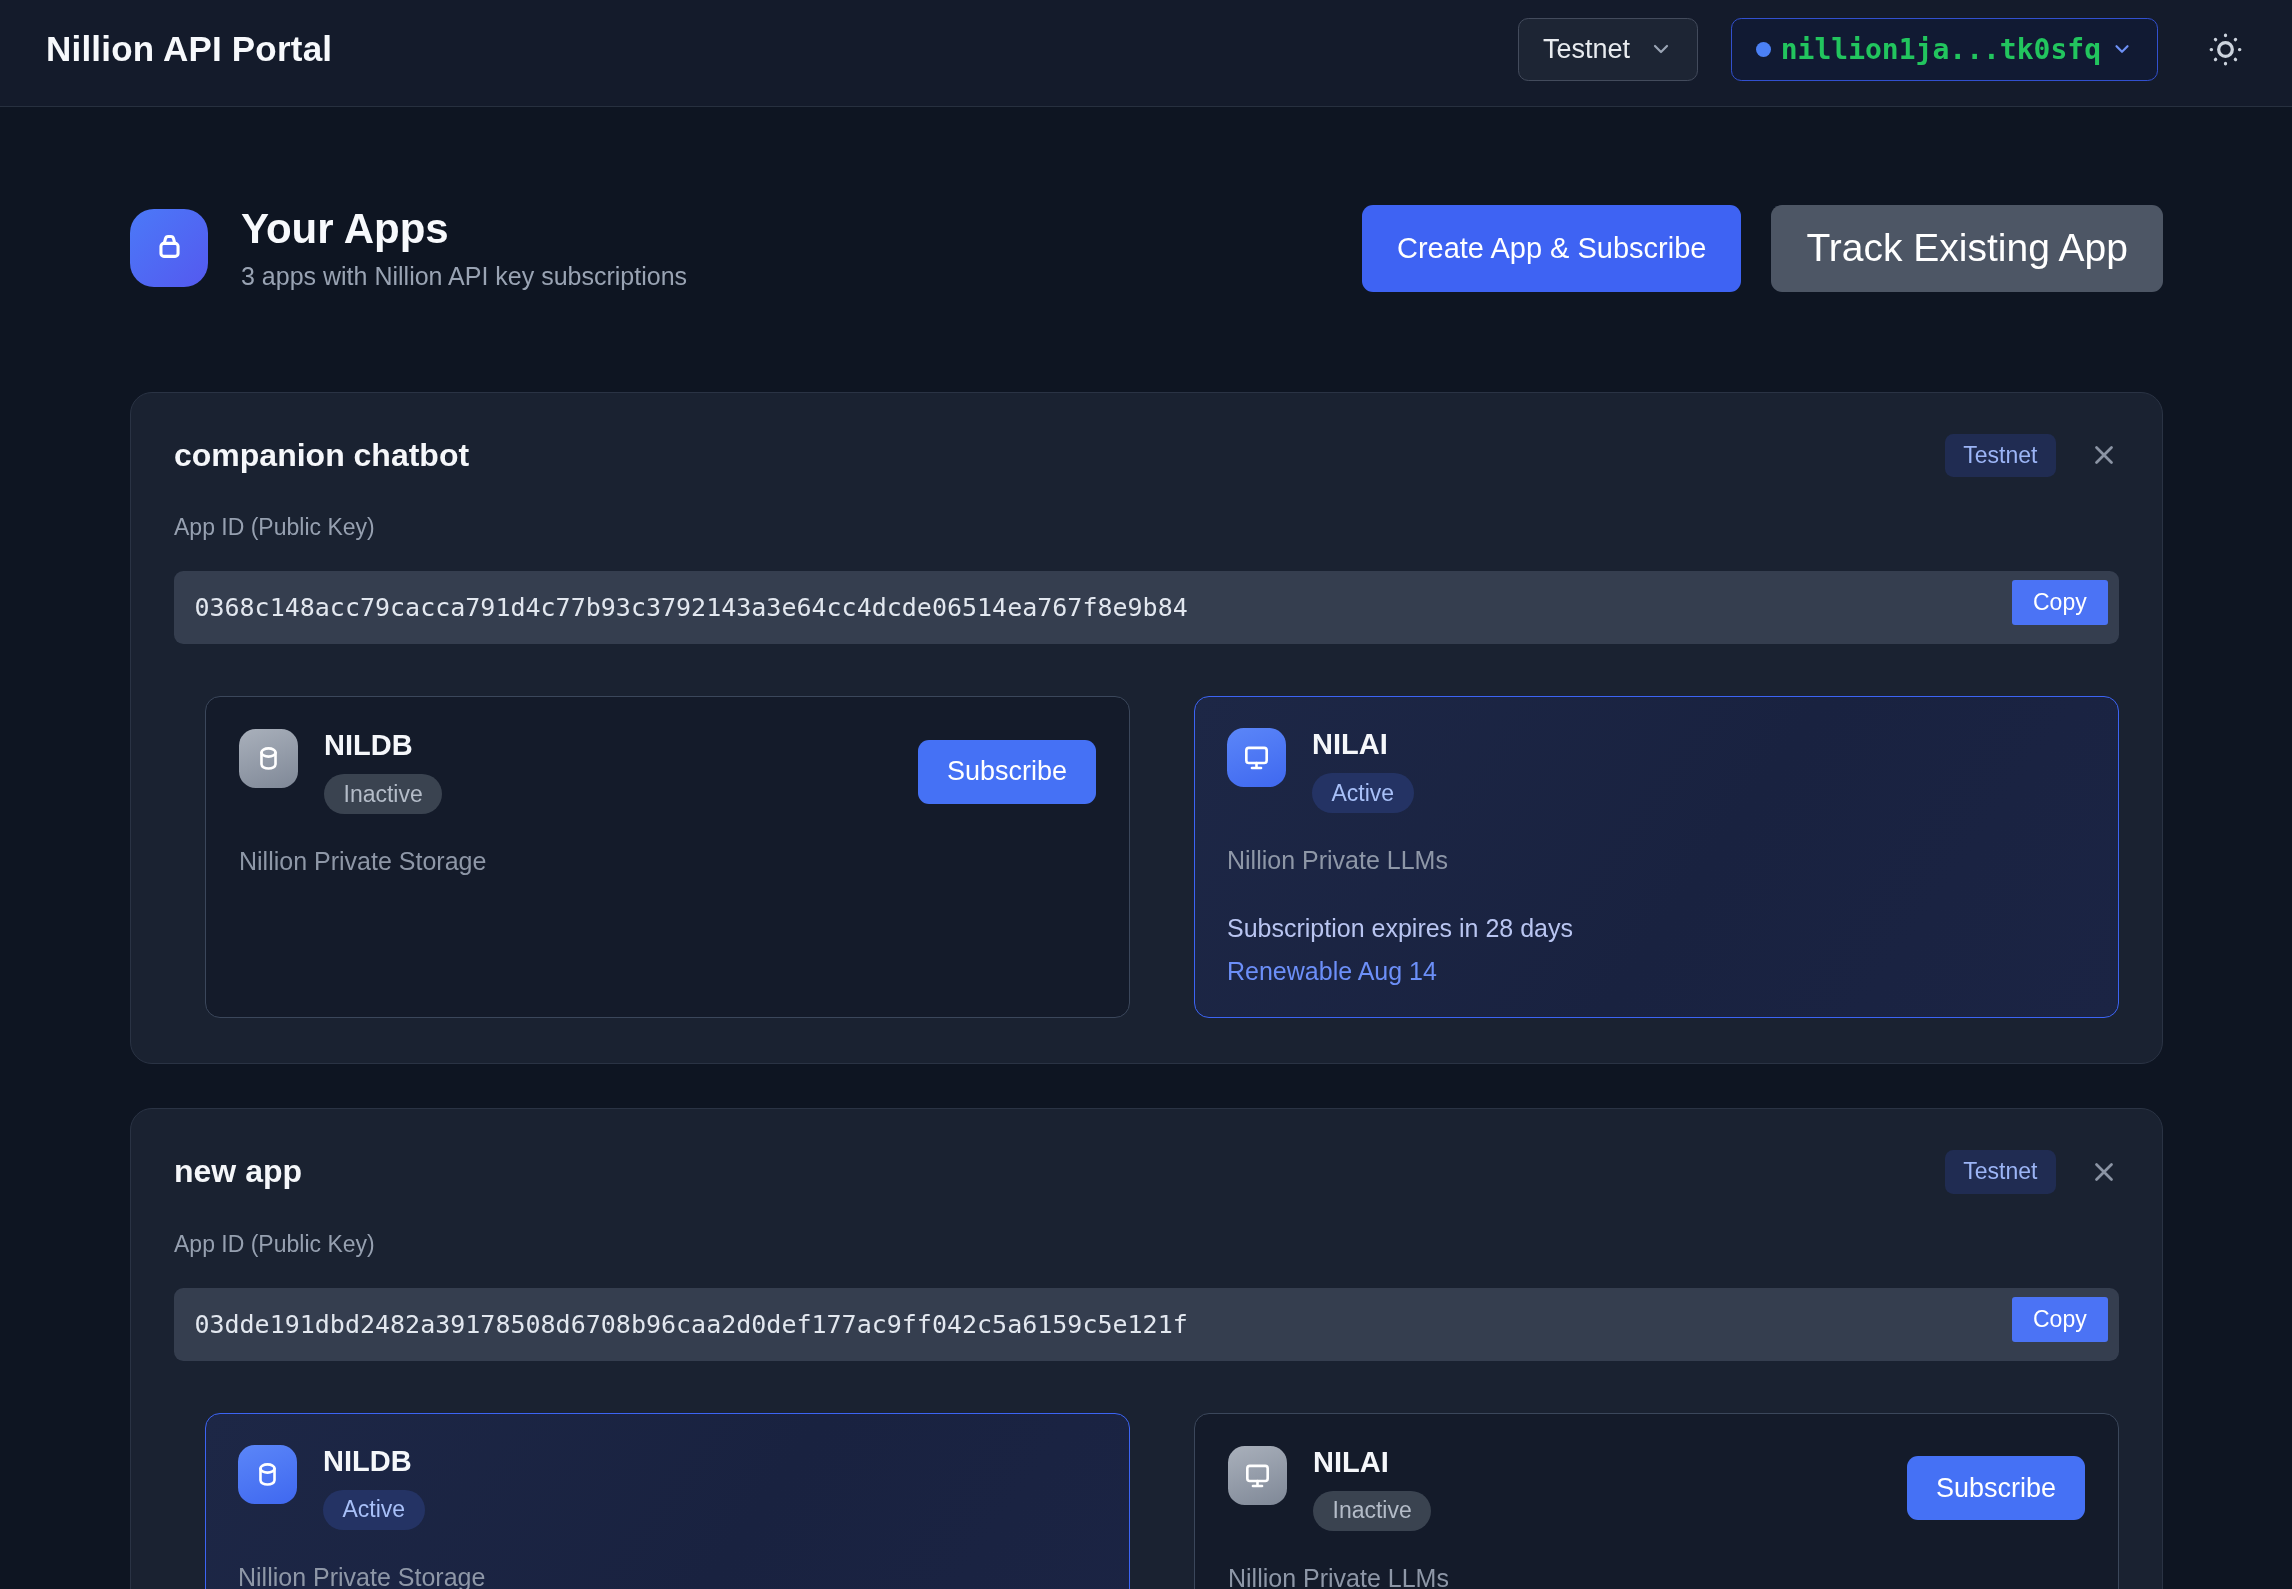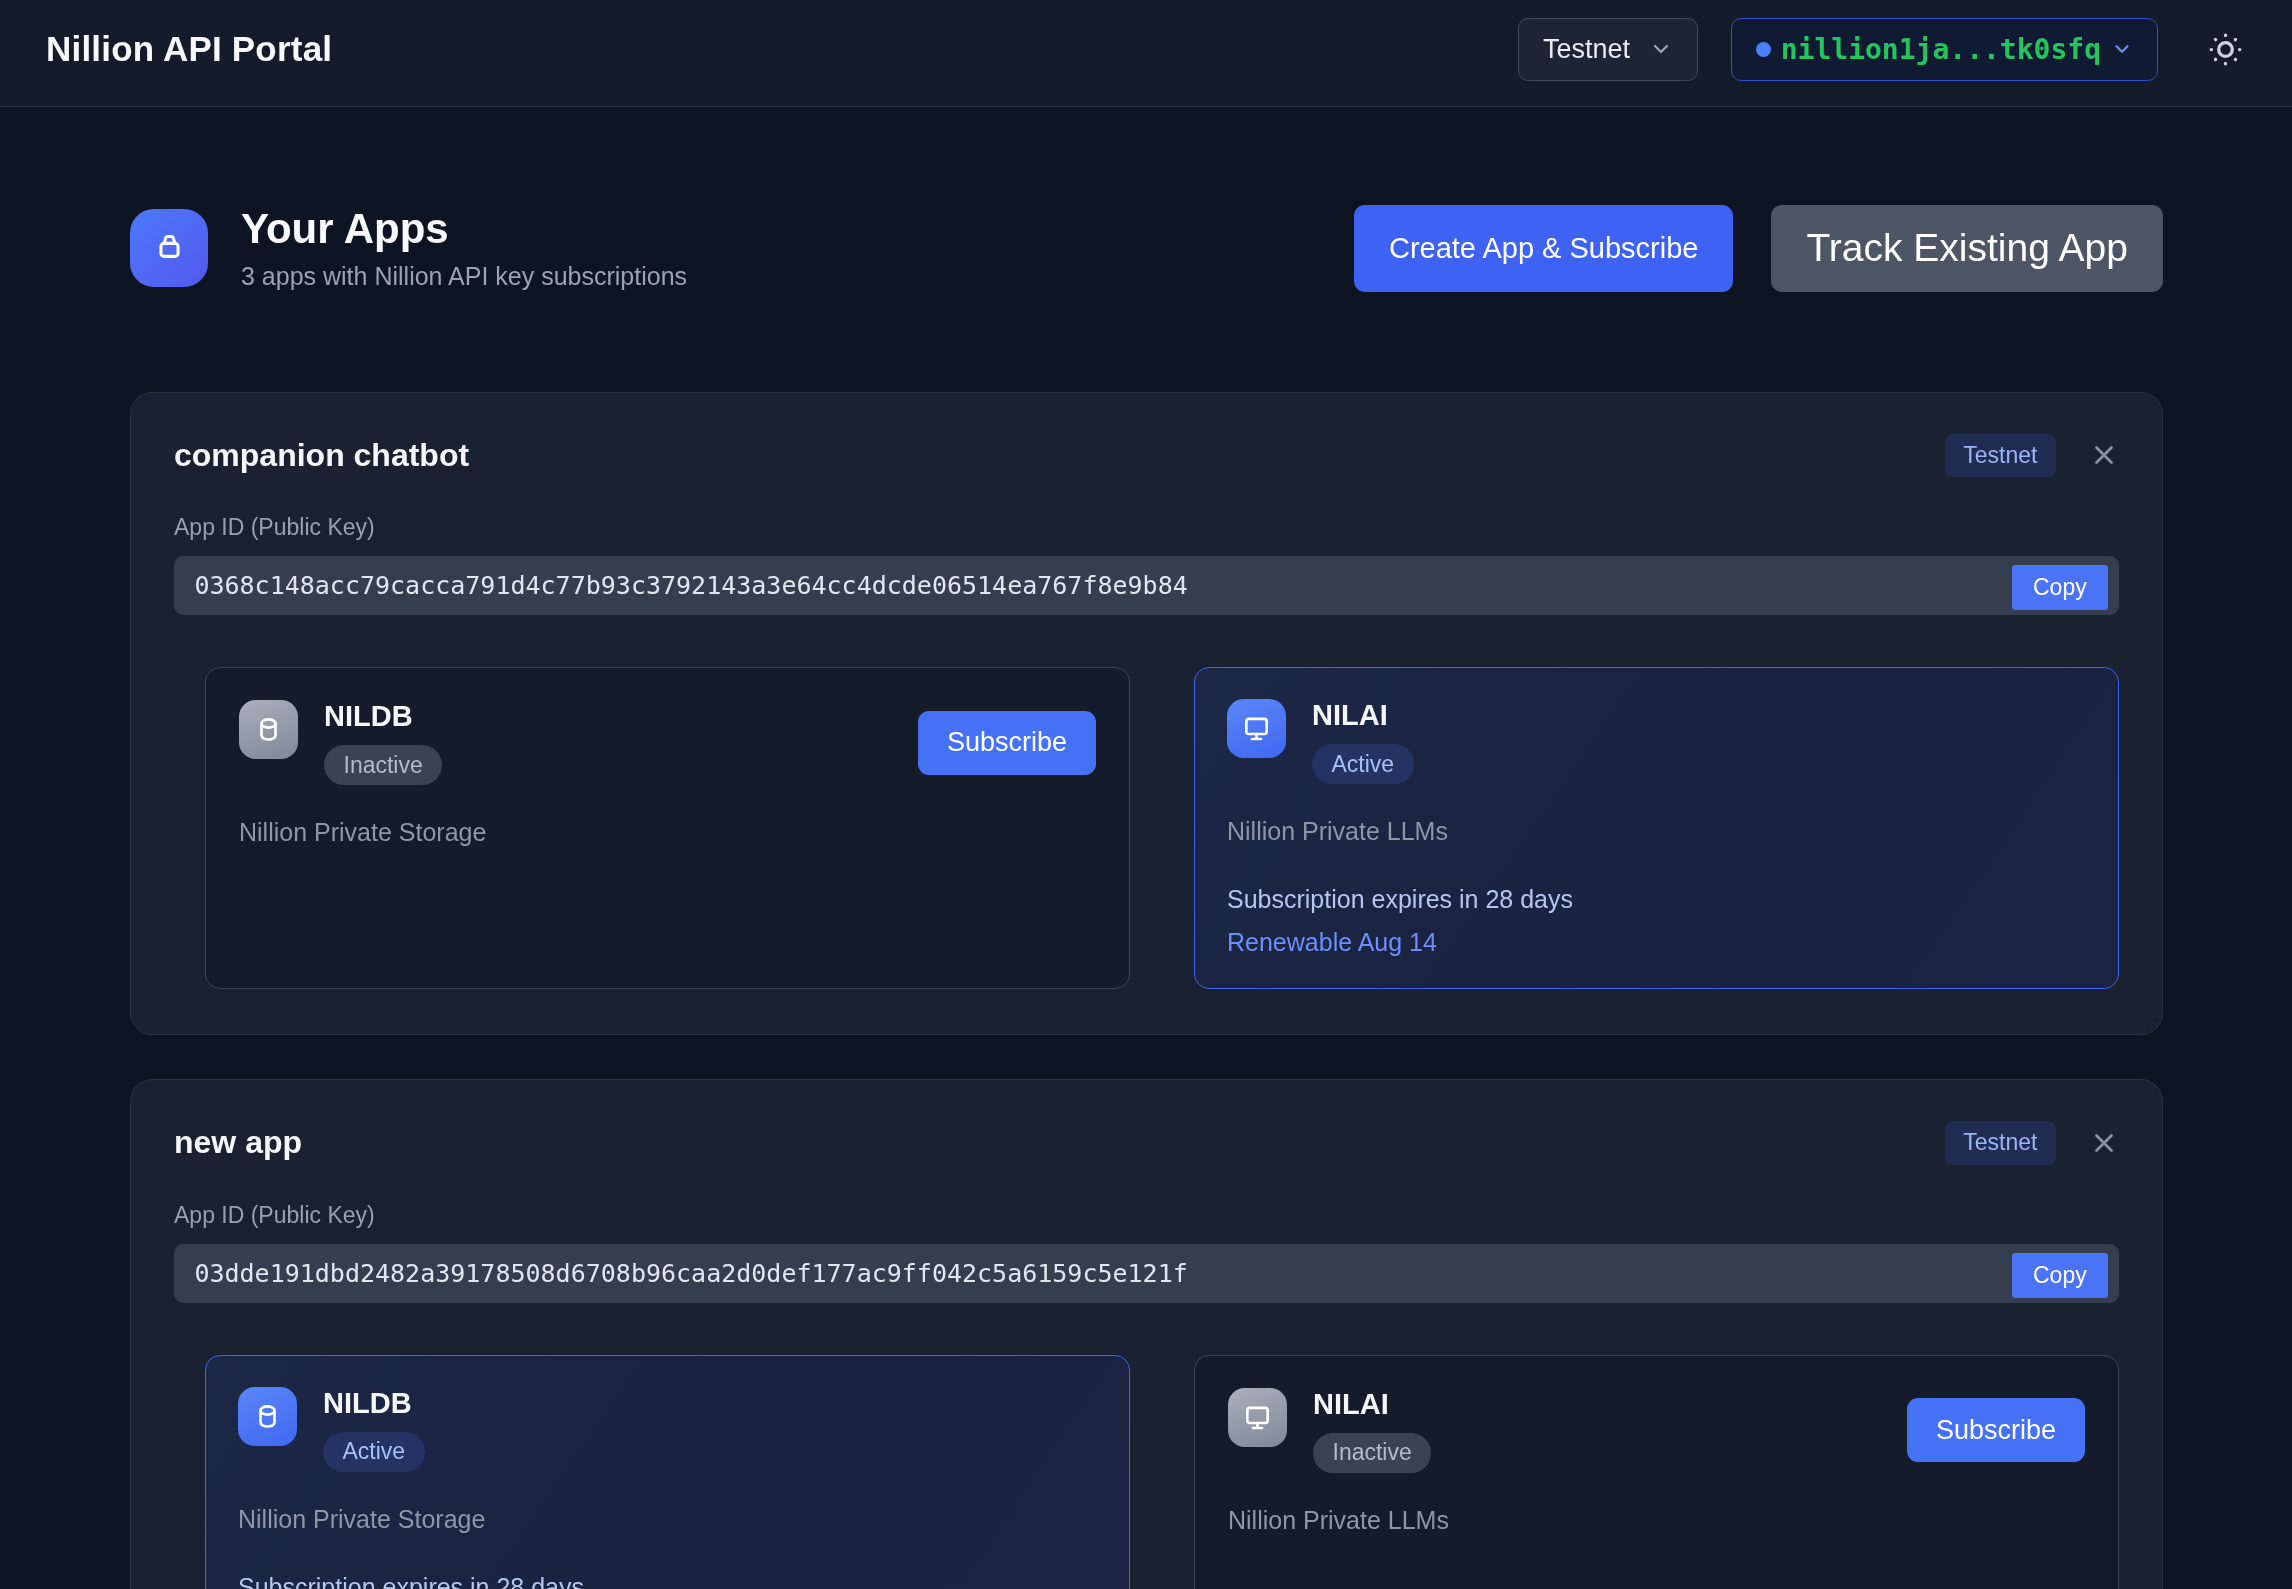--- a/index.html
+++ b/index.html
@@ -36,41 +36,41 @@
   .container { width:2033px; margin:0 auto; }
   .hero { margin-top:98px; display:flex; align-items:center; }
   .hero-icon {
     width:78px; height:78px; border-radius:24px; flex:none;
     background:linear-gradient(135deg,#4b79f8 0%,#5459ef 100%);
     display:flex; align-items:center; justify-content:center;
     margin-right:33px;
   }
   .hero-text .hero-title { font-size:42px; font-weight:700; color:#f7f9fc; }
   .hero-text .hero-sub { font-size:25px; color:#99a3b3; margin-top:9.3px; }
-  .hero-actions { margin-left:auto; display:flex; gap:38px; }
+  .hero-actions { margin-left:auto; display:flex; gap:30px; }
   .btn { border:none; cursor:pointer; font-family:inherit; color:#fff; border-radius:11px; }
   .btn-primary { background:#3e63f3; font-size:29px; padding:21.3px 35px; }
   .btn-gray { background:#4d5665; font-size:39px; padding:21.3px 35px; }
   
   .app-card {
     background:#1a2231; border:0.9px solid #2a3344; border-radius:22px;
     padding:41px 43px 45px; margin-top:100px;
   }
   .app-card + .app-card { margin-top:44px; }
   .card-head { display:flex; align-items:center; }
   .card-title { font-size:32px; font-weight:700; color:#f5f7fa; }
   .card-head-right { margin-left:auto; display:flex; align-items:center; }
   .net-badge {
     background:#202c52; color:#9cb5f6; font-size:23px;
     padding:8.3px 18.6px; border-radius:8.3px;
   }
   .close-btn { margin-left:33px; cursor:pointer; display:flex; align-items:center; }
   .field-label { margin-top:37px; font-size:23px; color:#96a0b0; }
   .id-row {
-    position:relative; margin-top:15px; height:59px;
+    position:relative; margin-top:30px; height:73px;
     background:#353e4f; border-radius:9.3px;
     display:flex; align-items:center; padding:0 148px 0 20.4px;
   }
   .id-value {
     font-family:"DejaVu Sans Mono", monospace; font-size:25px; color:#e2e7ef;
     white-space:nowrap; overflow:hidden;
   }
   .copy-btn {
     position:absolute; right:11px; top:9.3px; height:45px;
     background:#4b73f5; color:#fff; border:none; border-radius:3px;

